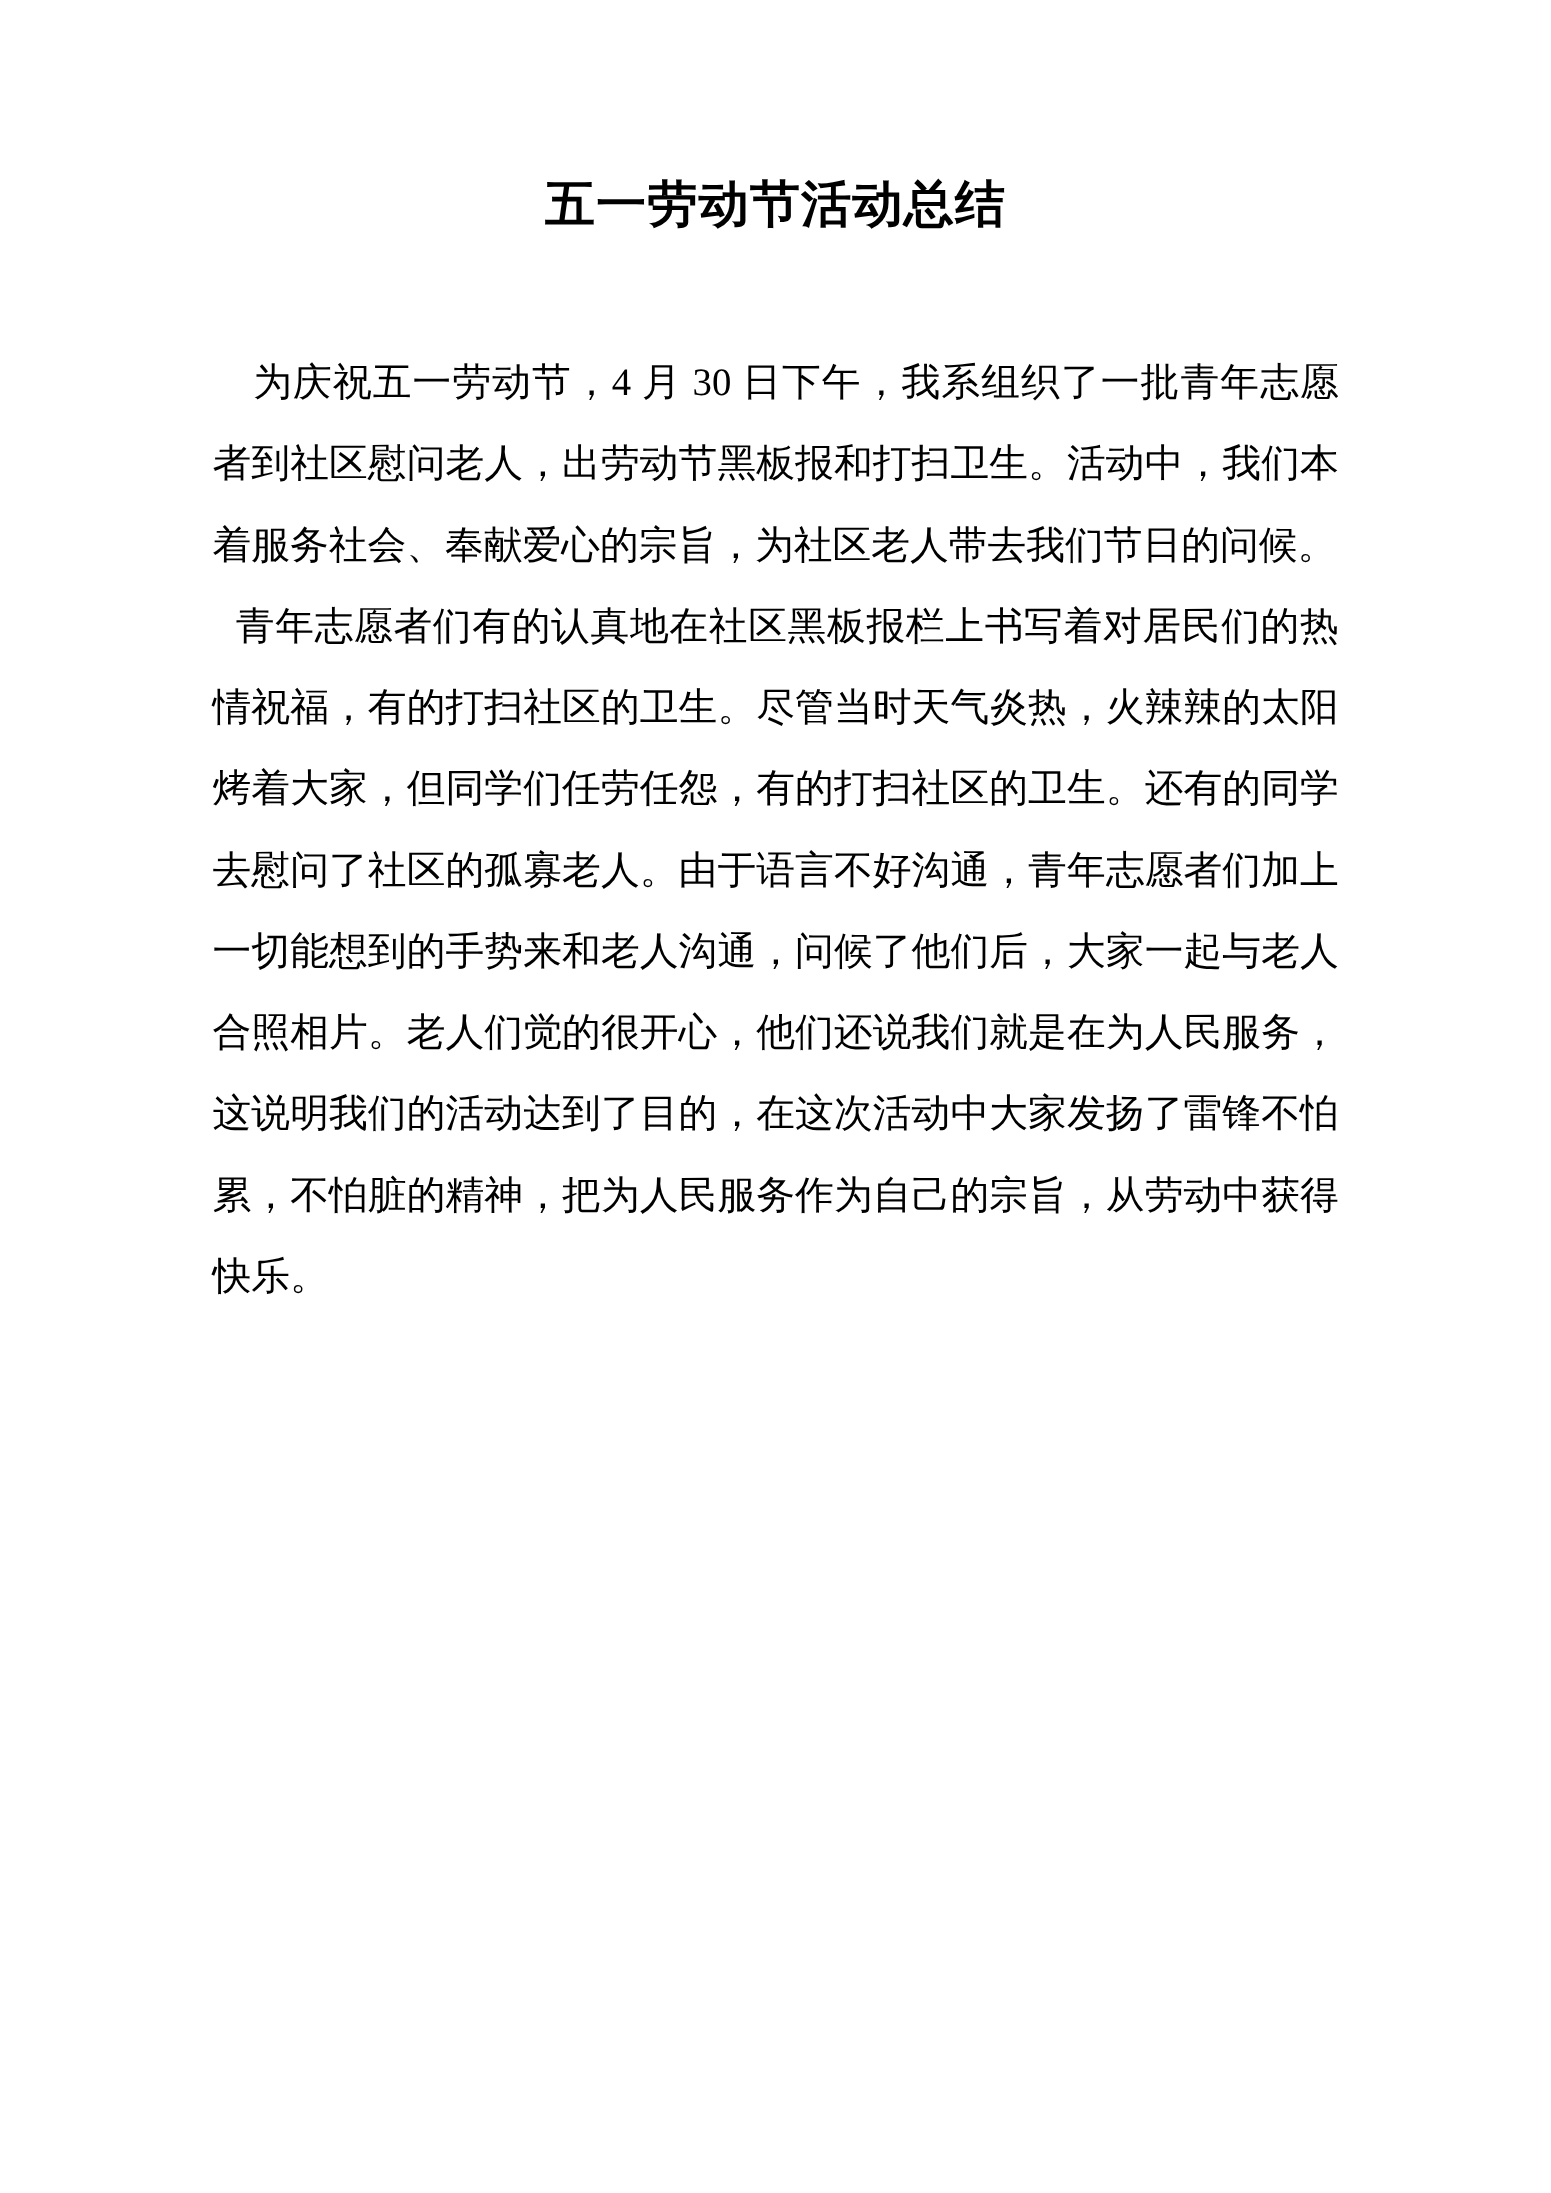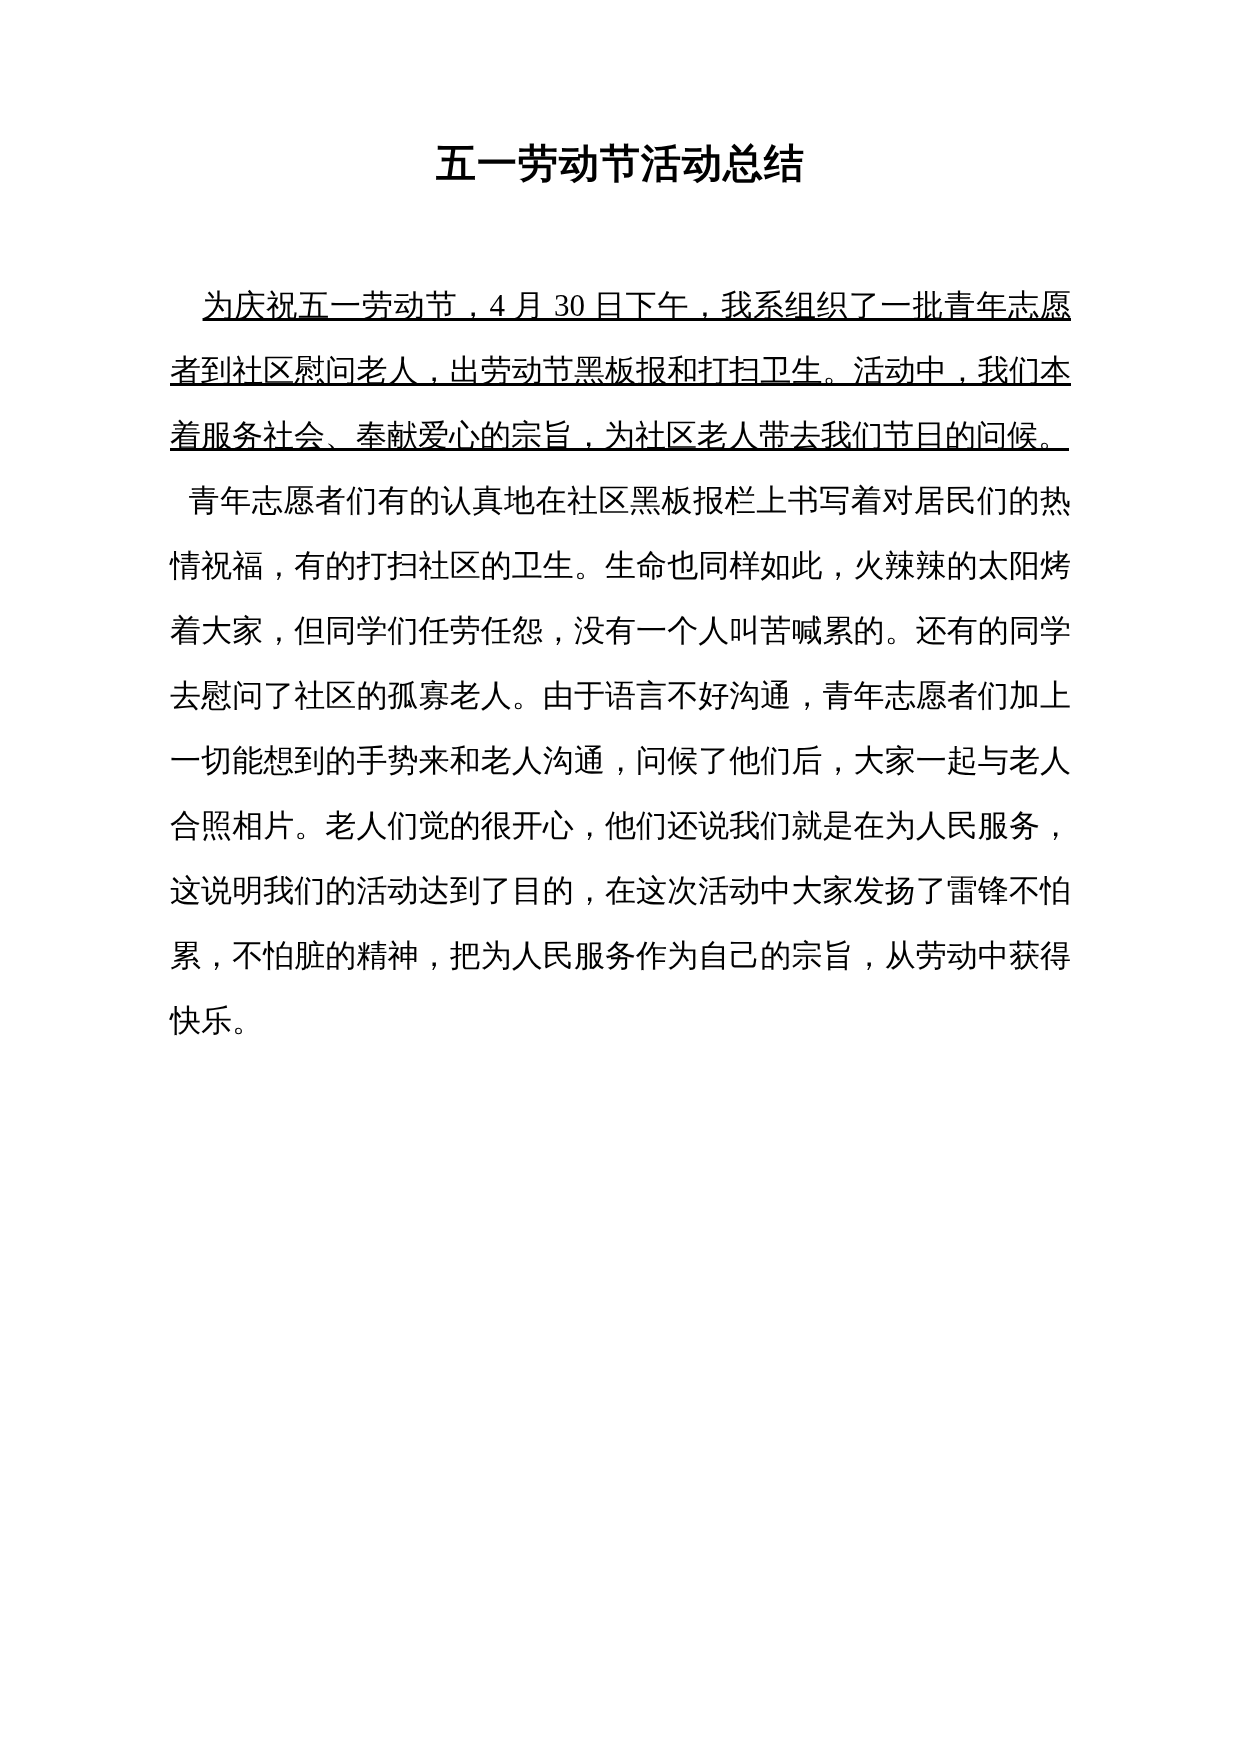--- a/index.html
+++ b/index.html
@@ -35,29 +35,28 @@
     margin: 0;
     font-size: 31px;
     line-height: 65px;
     text-align: justify;
     text-justify: inter-ideograph;
     word-break: break-all;
     color: #000000;
   }
   .doc-body p.indent-full {
     text-indent: 1.05em;
-    text-decoration: underline;
   }
   .doc-body p.indent-half {
     text-indent: 0.6em;
   }
 </style>
 </head>
 <body>
 
 <div class="page">
   <h1 class="doc-title">五一劳动节活动总结</h1>
 
   <div class="doc-body">
     <p class="indent-full">为庆祝五一劳动节，4 月 30 日下午，我系组织了一批青年志愿者到社区慰问老人，出劳动节黑板报和打扫卫生。活动中，我们本着服务社会、奉献爱心的宗旨，为社区老人带去我们节日的问候。</p>
-    <p class="indent-half">青年志愿者们有的认真地在社区黑板报栏上书写着对居民们的热情祝福，有的打扫社区的卫生。生命也同样如此，火辣辣的太阳烤着大家，但同学们任劳任怨，没有一个人叫苦喊累的。还有的同学去慰问了社区的孤寡老人。由于语言不好沟通，青年志愿者们加上一切能想到的手势来和老人沟通，问候了他们后，大家一起与老人合照相片。老人们觉的很开心，他们还说我们就是在为人民服务，这说明我们的活动达到了目的，在这次活动中大家发扬了雷锋不怕累，不怕脏的精神，把为人民服务作为自己的宗旨，从劳动中获得快乐。</p>
+    <p class="indent-half">青年志愿者们有的认真地在社区黑板报栏上书写着对居民们的热情祝福，有的打扫社区的卫生。尽管当时天气炎热，火辣辣的太阳烤着大家，但同学们任劳任怨，有的打扫社区的卫生。还有的同学去慰问了社区的孤寡老人。由于语言不好沟通，青年志愿者们加上一切能想到的手势来和老人沟通，问候了他们后，大家一起与老人合照相片。老人们觉的很开心，他们还说我们就是在为人民服务，这说明我们的活动达到了目的，在这次活动中大家发扬了雷锋不怕累，不怕脏的精神，把为人民服务作为自己的宗旨，从劳动中获得快乐。</p>
   </div>
 </div>
 
 </body></html>

